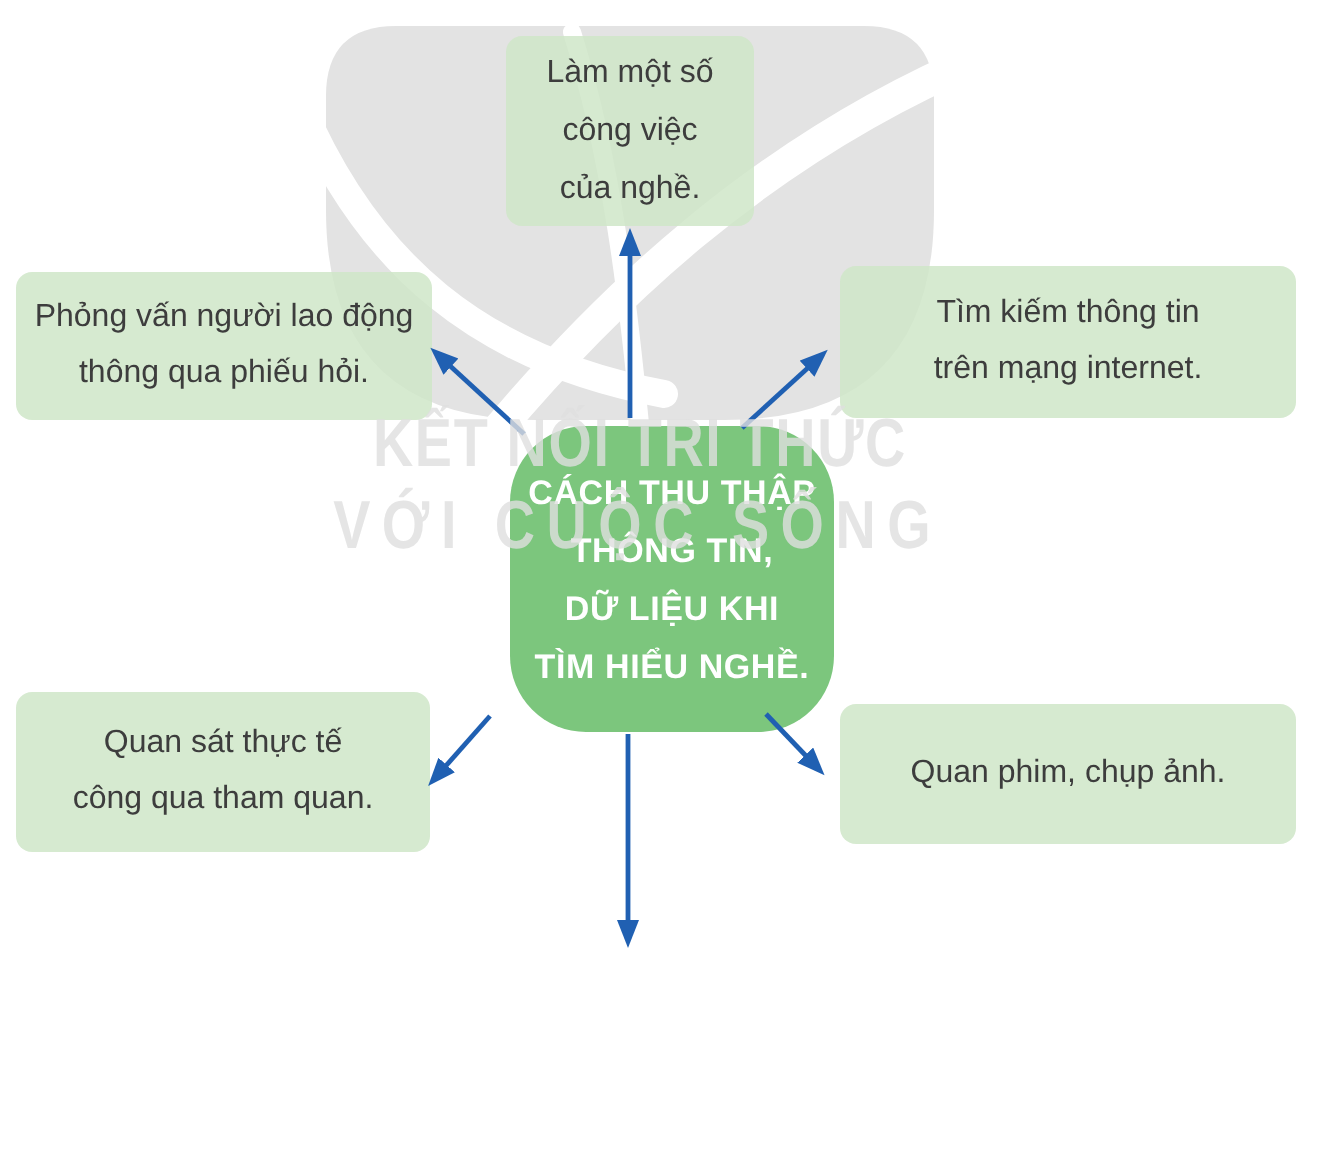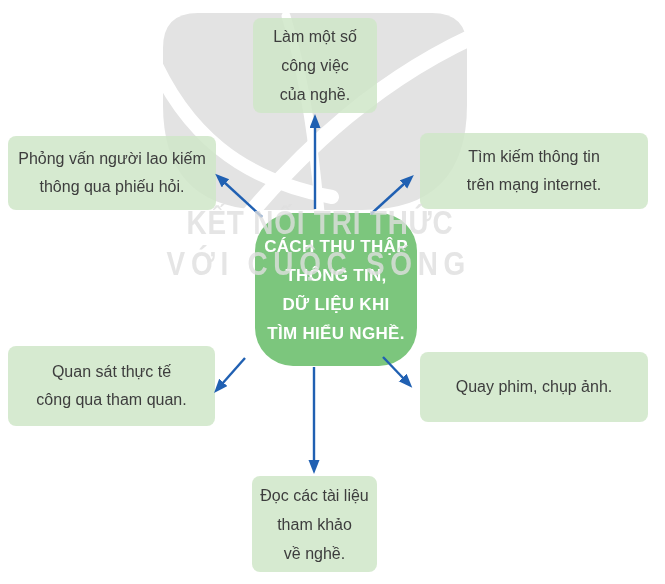--- a/index.html
+++ b/index.html
@@ -52,30 +52,27 @@
     <path d="M163 48 Q163 13 198 13 H432 Q467 13 467 48 V105 Q467 210 362 210 H268 Q163 210 163 105 Z" fill="#e3e3e3"></path>
     <path d="M238 228 C300 152 380 75 492 28" stroke="#ffffff" stroke-width="16" fill="none" stroke-linecap="round"></path>
     <path d="M150 52 C184 132 240 180 332 197" stroke="#ffffff" stroke-width="14" fill="none" stroke-linecap="round"></path>
     <path d="M320 212 C314 150 306 80 286 16" stroke="#ffffff" stroke-width="9" fill="none" stroke-linecap="round"></path>
     <circle cx="153" cy="228" r="55" fill="#ffffff"></circle>
   </svg>
 
   <div class="node" id="node-top">Làm một số
 công việc
 của nghề.</div>
-  <div class="node" id="node-top-left">Phỏng vấn người lao kiếm
+  <div class="node" id="node-top-left">Phỏng vấn người lao động
 thông qua phiếu hỏi.</div>
   <div class="node" id="node-top-right">Tìm kiếm thông tin
 trên mạng internet.</div>
   <div class="node" id="node-bottom-left">Quan sát thực tế
 công qua tham quan.</div>
-  <div class="node" id="node-bottom-right">Quay phim, chụp ảnh.</div>
-  <div class="node" id="node-bottom">Đọc các tài liệu
-tham khảo
-về nghề.</div>
+  <div class="node" id="node-bottom-right">Quan phim, chụp ảnh.</div>
 
   <div id="center-node">CÁCH THU THẬP
 THÔNG TIN,
 DỮ LIỆU KHI
 TÌM HIỂU NGHỀ.</div>
 
   <svg id="arrow-svg" width="665" height="584" viewBox="0 0 665 584" aria-hidden="true">
     <defs>
       <marker id="ah" markerUnits="userSpaceOnUse" markerWidth="15" markerHeight="12" refX="2" refY="5.5" orient="auto">
         <path d="M0 0 L14 5.5 L0 11 Z" class="ah-fill" fill="#2060b2"></path>

